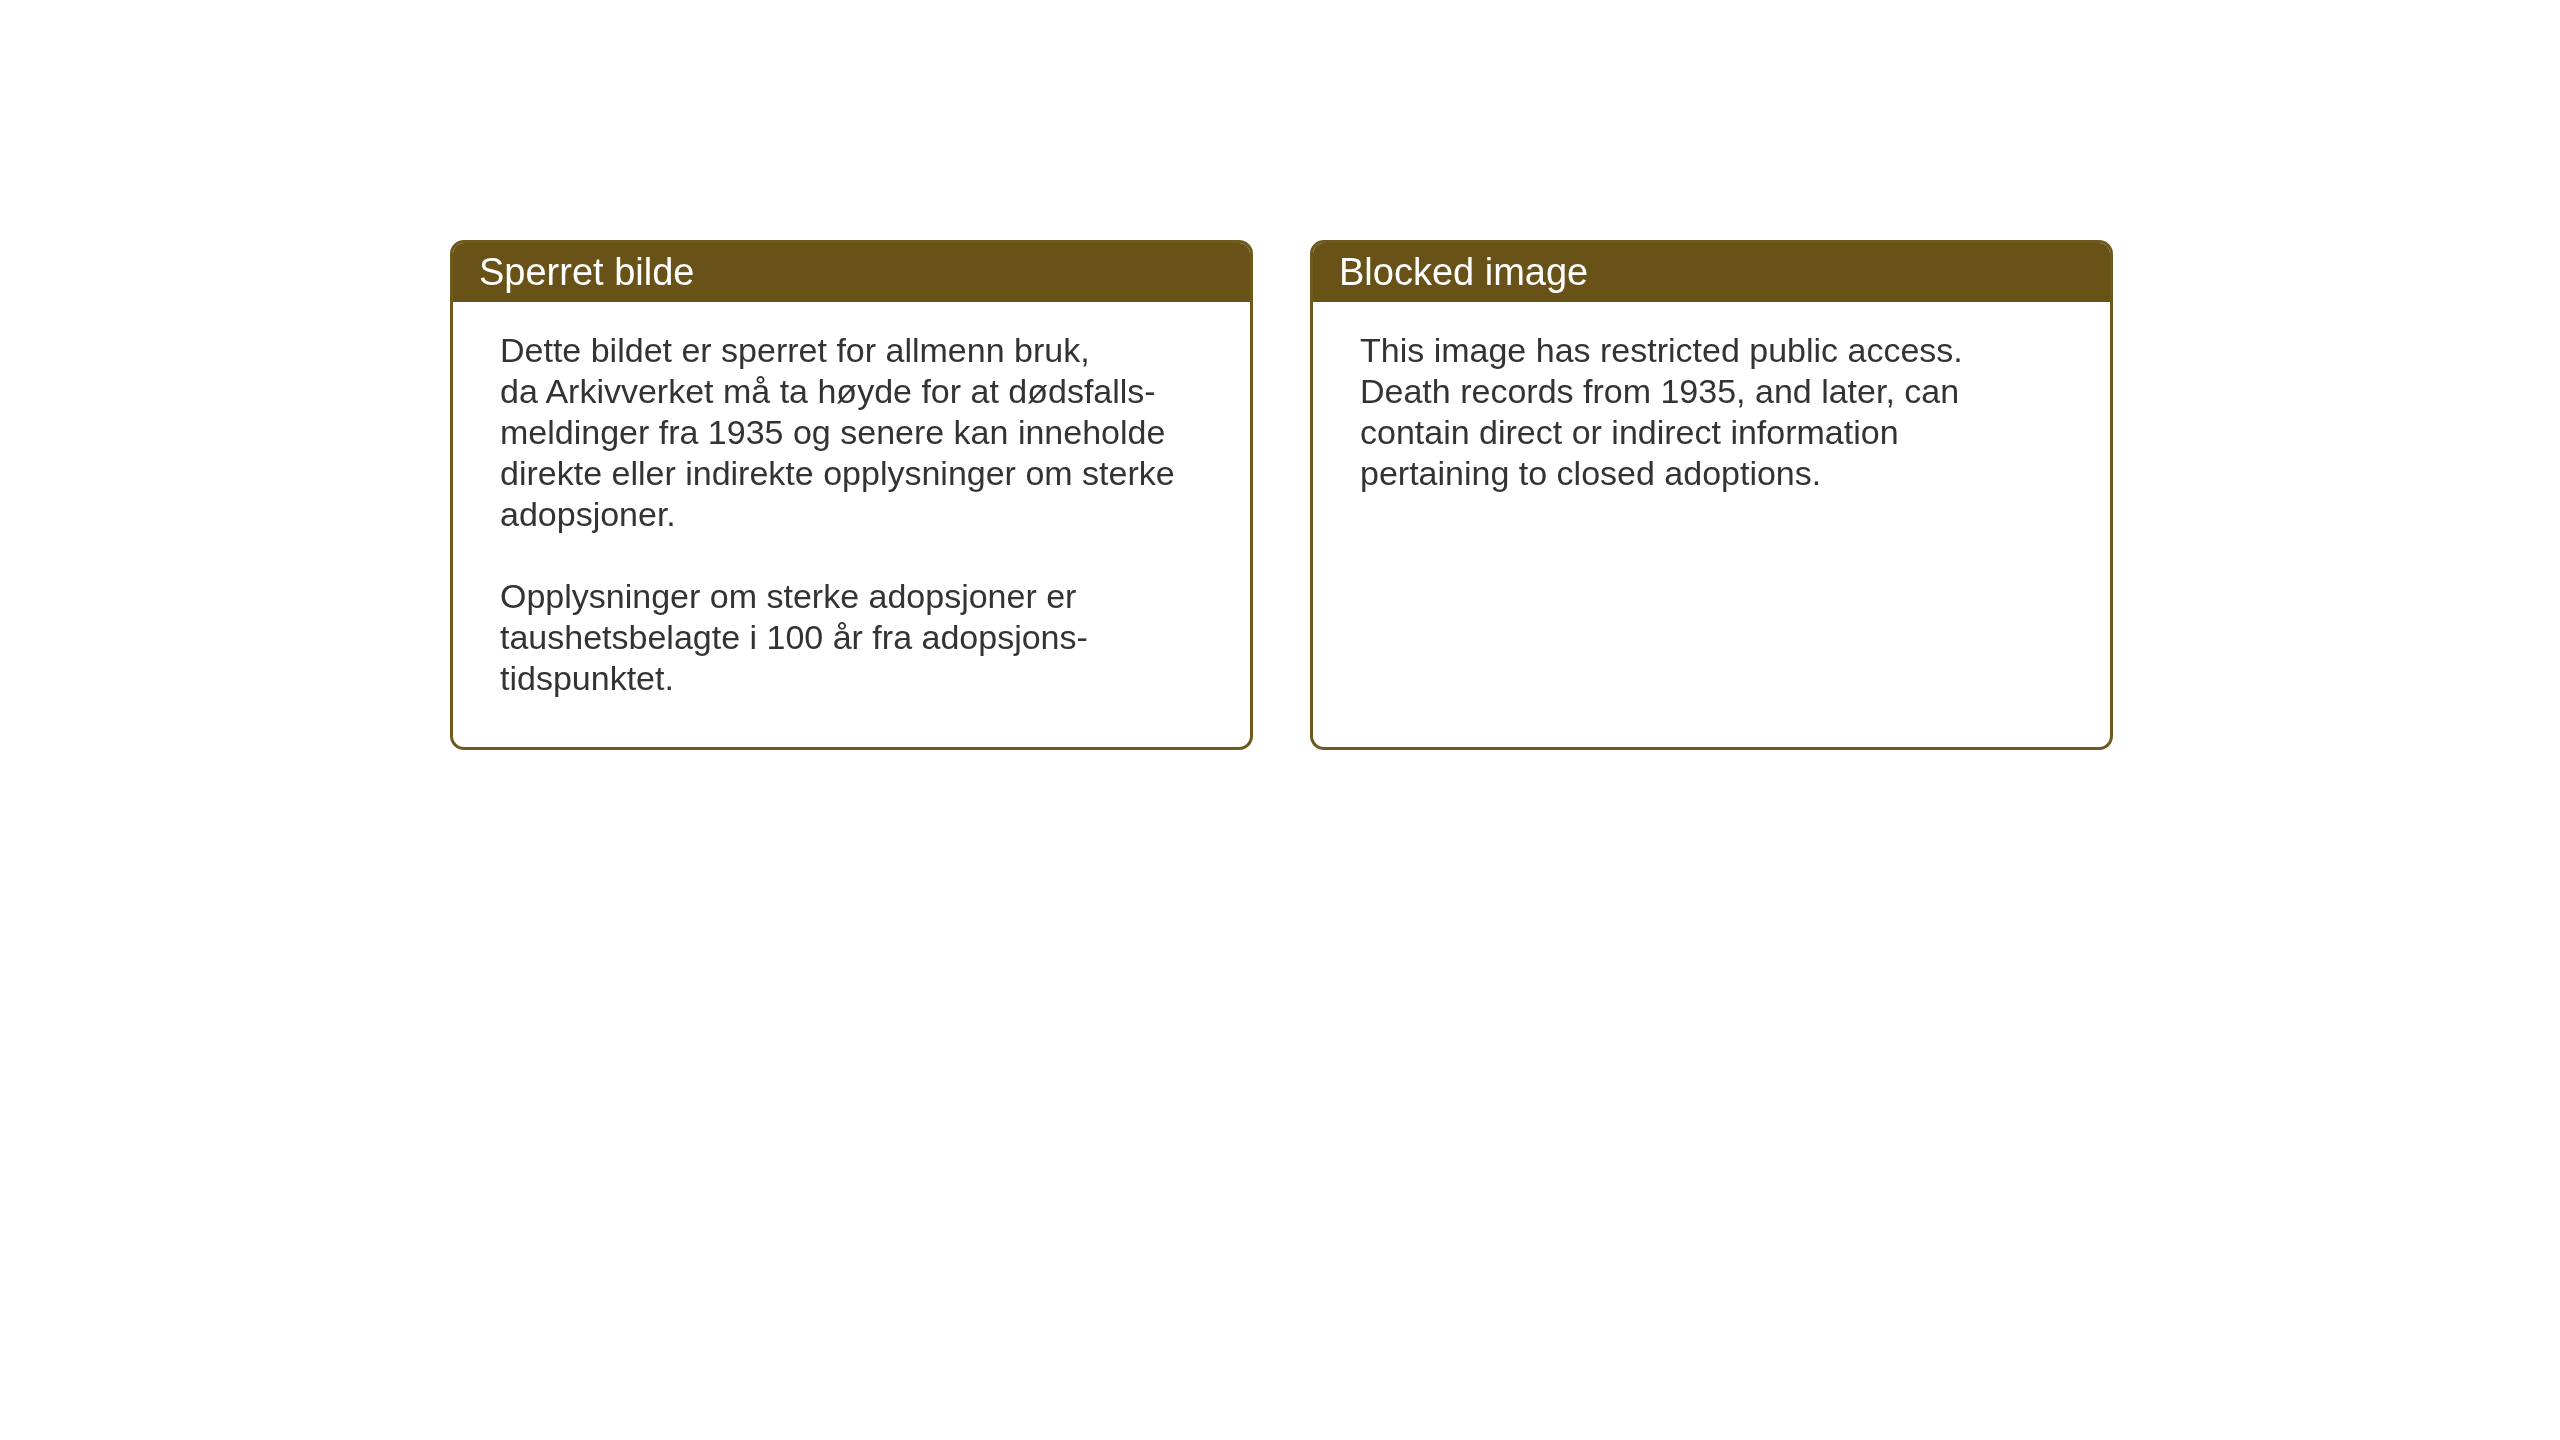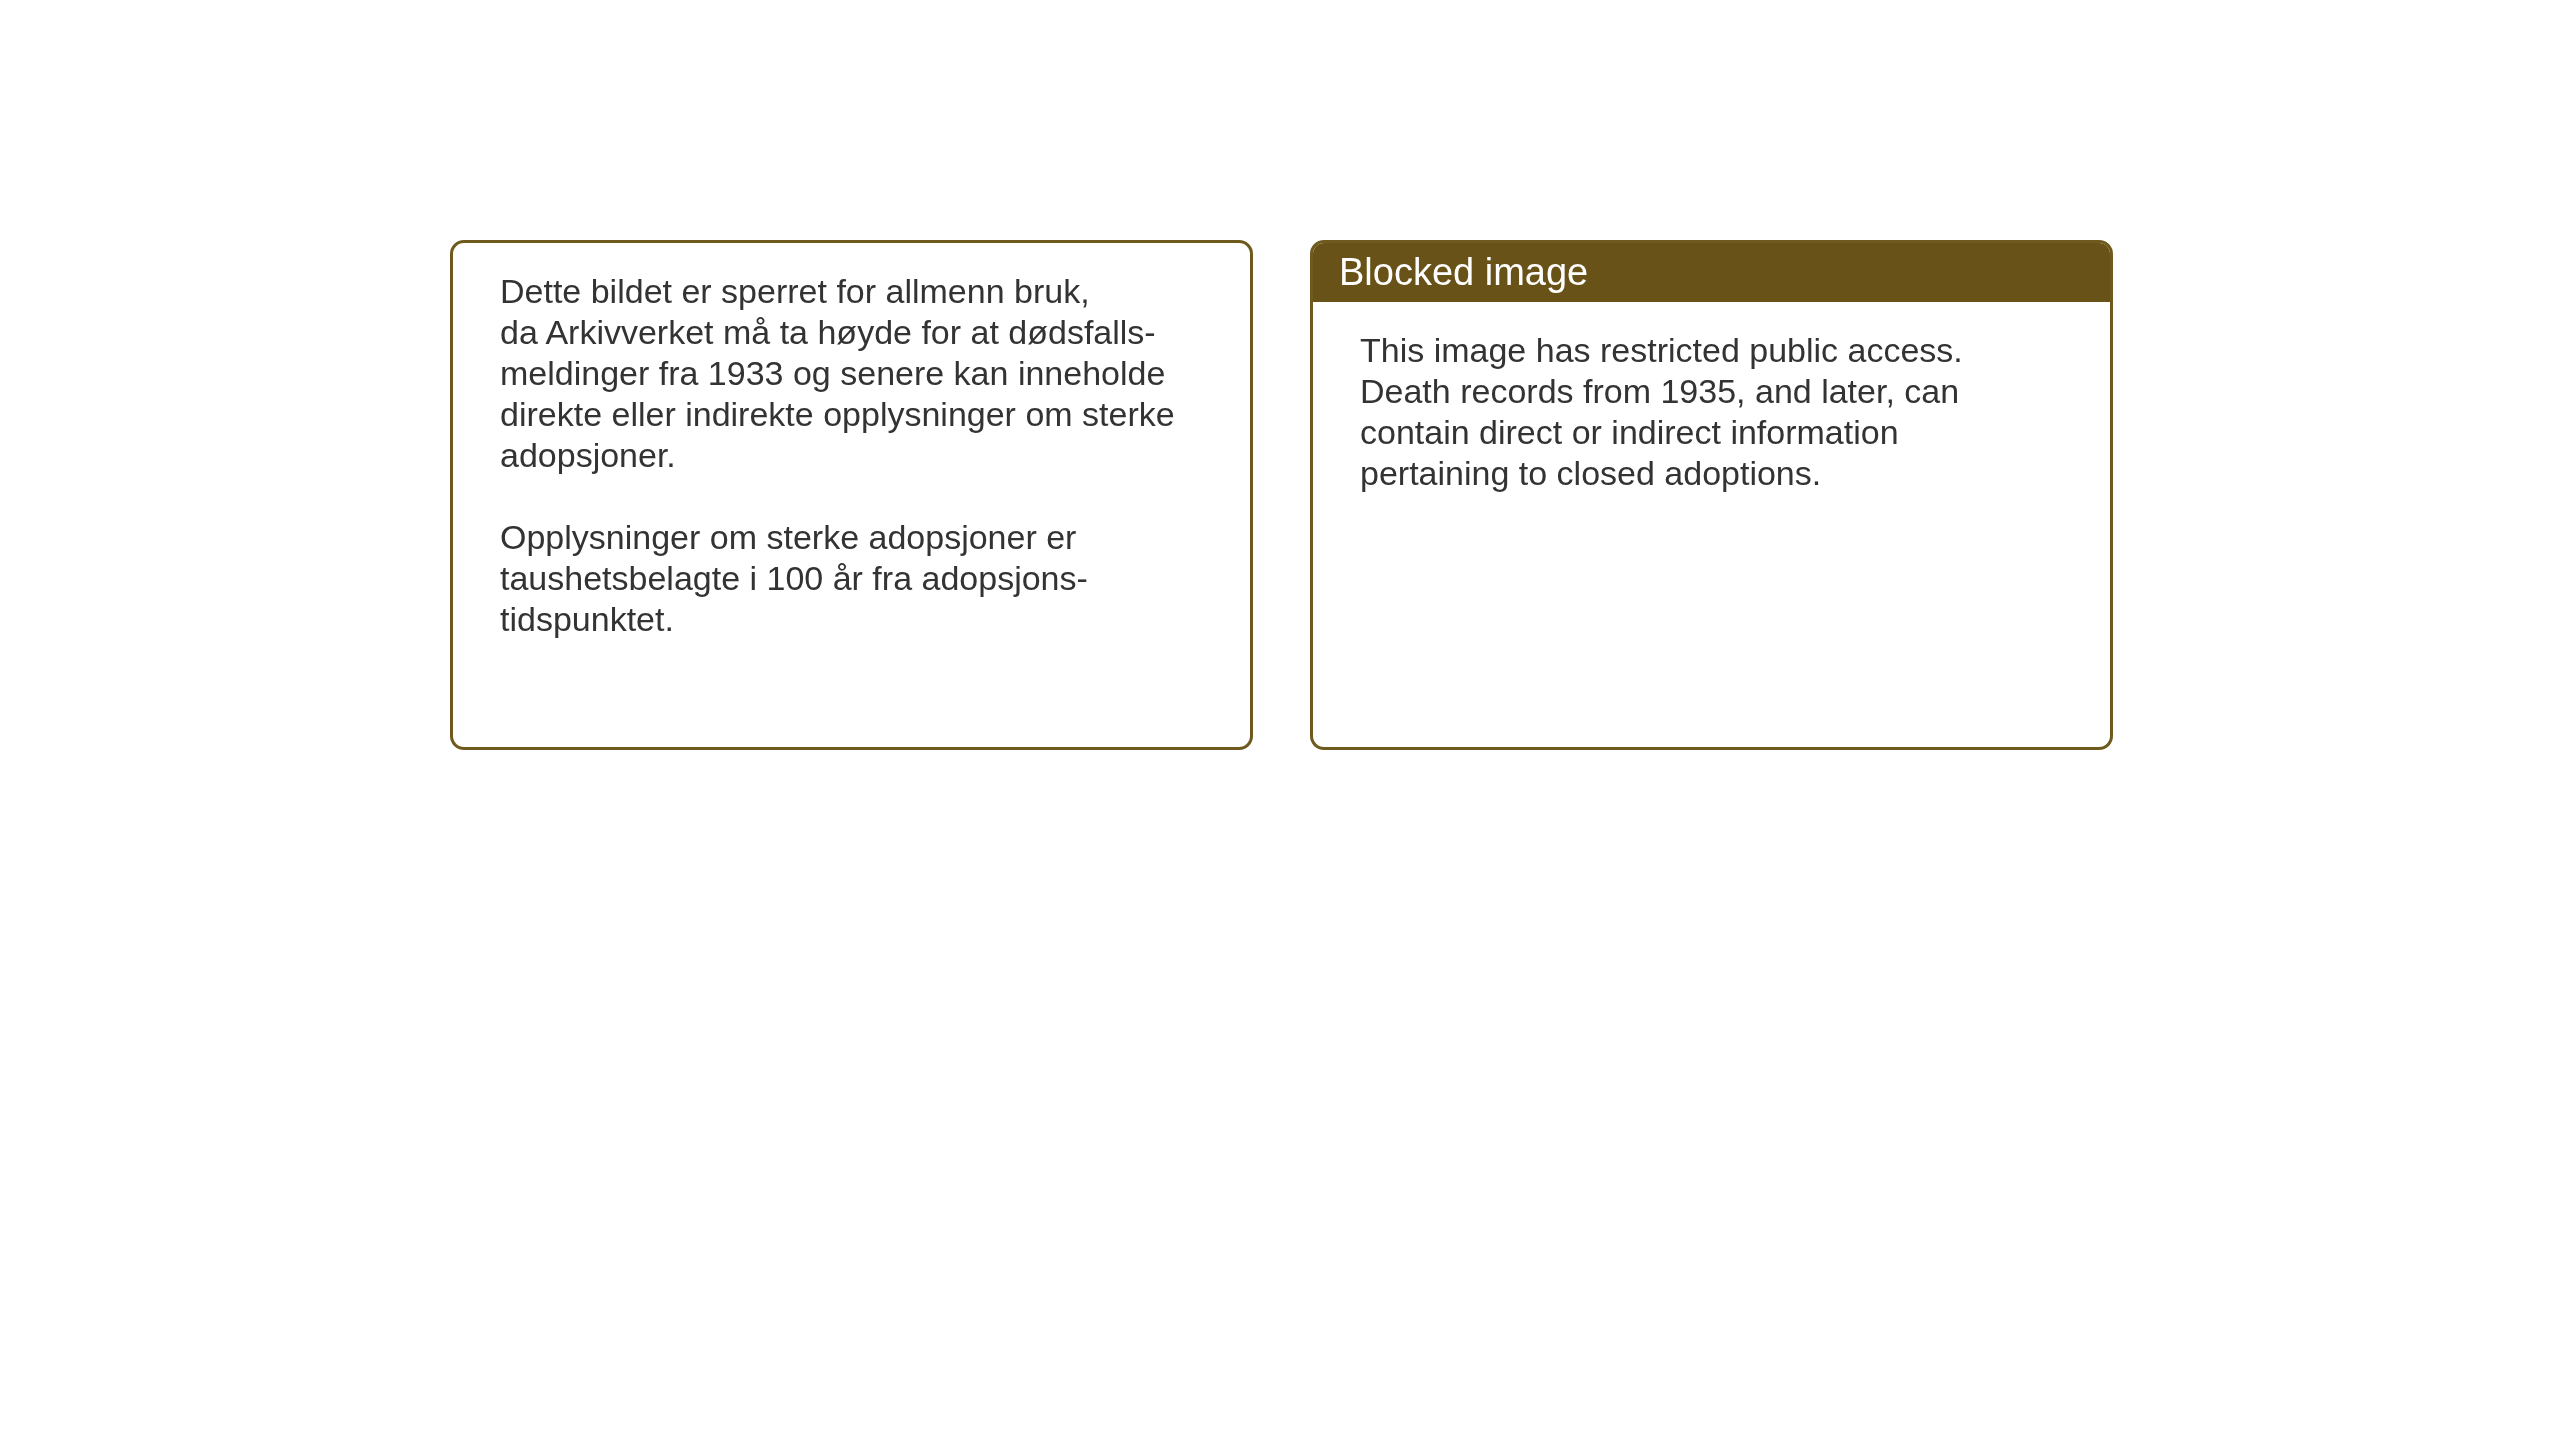--- a/index.html
+++ b/index.html
@@ -60,24 +60,27 @@
     margin: 0 0 41px 0;
   }
   .card-body p:last-child { margin-bottom: 0; }
 </style>
 </head>
 <body>
 
 <div class="page">
 
   <section class="card left">
+    <header class="card-header">
+      <h2 class="card-title">Sperret bilde</h2>
+    </header>
     <div class="card-body">
       <p>Dette bildet er sperret for allmenn bruk,
 da Arkivverket må ta høyde for at dødsfalls-
-meldinger fra 1933 og senere kan inneholde
+meldinger fra 1935 og senere kan inneholde
 direkte eller indirekte opplysninger om sterke
 adopsjoner.</p>
       <p>Opplysninger om sterke adopsjoner er
 taushetsbelagte i 100 år fra adopsjons-
 tidspunktet.</p>
     </div>
   </section>
 
   <section class="card right">
     <header class="card-header">

